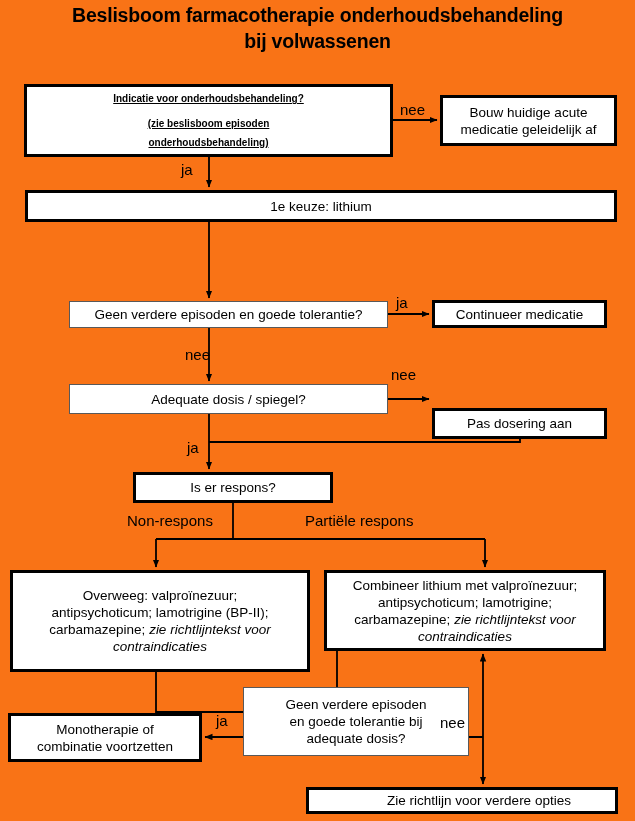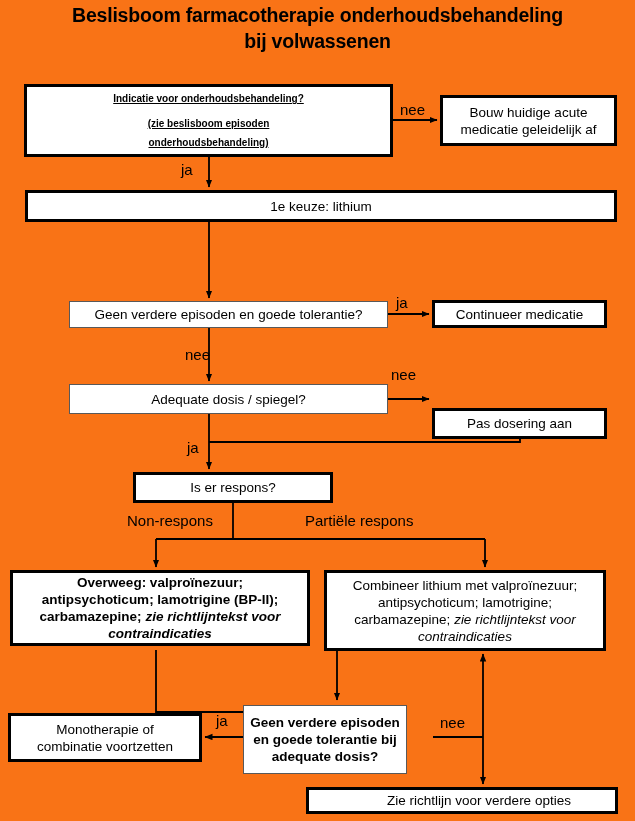--- a/index.html
+++ b/index.html
@@ -162,21 +162,21 @@
   </div>
 
   <div class="node thick" style="left:432px; top:383px; width:175px; height:31px;margin-top:25px;">
     <span>Pas dosering aan</span>
   </div>
 
   <div class="node thick" style="left:133px; top:472px; width:200px; height:31px;">
     <span>Is er respons?</span>
   </div>
 
-  <div class="node thick" style="left:10px; top:570px; width:300px; height:76px;font-weight:bold;">
+  <div class="node thick" style="left:10px; top:570px; width:300px; height:102px;">
     <div>
       <span class="stack-line">Overweeg: valproïnezuur;</span>
       <span class="stack-line">antipsychoticum; lamotrigine (BP-II);</span>
       <span class="stack-line"><span>carbamazepine; </span><span class="ital">zie richtlijntekst voor</span></span>
       <span class="stack-line ital">contraindicaties</span>
     </div>
   </div>
 
   <div class="node thick" style="left:324px; top:570px; width:282px; height:81px;">
     <div>
@@ -187,21 +187,21 @@
     </div>
   </div>
 
   <div class="node thick" style="left:8px; top:713px; width:194px; height:49px;">
     <div>
       <span class="stack-line">Monotherapie of</span>
       <span class="stack-line">combinatie voortzetten</span>
     </div>
   </div>
 
-  <div class="node thin" style="left:243px; top:705px; width:164px; height:69px;font-weight:bold;">
+  <div class="node thin" style="left:243px; top:687px; width:226px; height:69px;">
     <div>
       <span class="stack-line">Geen verdere episoden</span>
       <span class="stack-line">en goede tolerantie bij</span>
       <span class="stack-line">adequate dosis?</span>
     </div>
   </div>
 
   <div class="node thick" style="left:306px; top:787px; width:312px; height:27px;padding-left:39px;">
     <span>Zie richtlijn voor verdere opties</span>
   </div>

